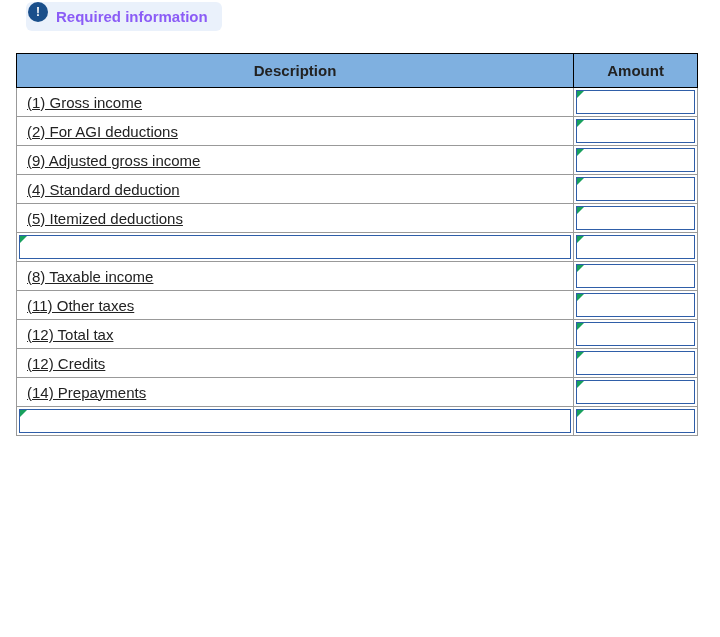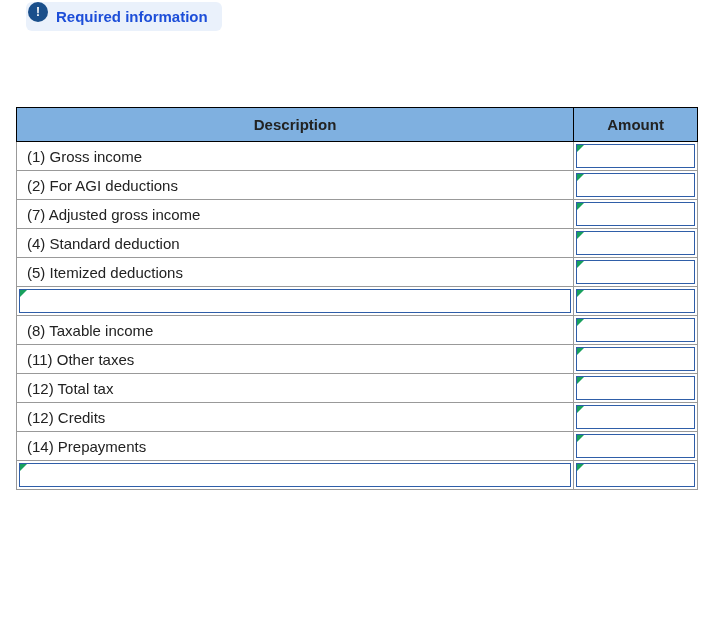--- a/index.html
+++ b/index.html
@@ -32,29 +32,29 @@
     color: #fff;
     font-size: 12px;
     font-weight: bold;
     display: flex;
     align-items: center;
     justify-content: center;
     margin-top: -10px;
     margin-left: -4px;
   }
   .req-label {
-    color: #1d4ed8;
+    color: #8b5cf6;
     font-weight: bold;
     font-size: 15px;
   }
 
   table.worksheet {
     border-collapse: collapse;
     width: 682px;
-    margin-top: 76px;
+    margin-top: 22px;
   }
   table.worksheet th {
     background: #7fb0e0;
     border: 1px solid #000;
     padding: 8px 6px;
     font-weight: bold;
     font-size: 15px;
     text-align: center;
   }
   table.worksheet td {
@@ -64,20 +64,21 @@
     padding: 0;
     height: 28px;
     vertical-align: middle;
   }
   .col-desc { width: 558px; }
   .col-amt  { width: 124px; }
 
   .desc-static {
     padding: 4px 10px;
     font-size: 15px;
+    text-decoration: underline;
   }
 
   .desc-input-cell, .amt-input-cell {
     position: relative;
     padding: 0;
   }
   .cell-box {
     display: block;
     margin: 2px;
     height: 24px;
@@ -134,21 +135,21 @@
             <div class="desc-static">(2) For AGI deductions</div>
           </td>
           <td class="col-amt amt-input-cell">
             <span class="cell-box">
               <span class="flag"></span>
             </span>
           </td>
         </tr>
         <tr>
           <td class="col-desc">
-            <div class="desc-static">(7) Adjusted gross income</div>
+            <div class="desc-static">(9) Adjusted gross income</div>
           </td>
           <td class="col-amt amt-input-cell">
             <span class="cell-box">
               <span class="flag"></span>
             </span>
           </td>
         </tr>
         <tr>
           <td class="col-desc">
             <div class="desc-static">(4) Standard deduction</div>

